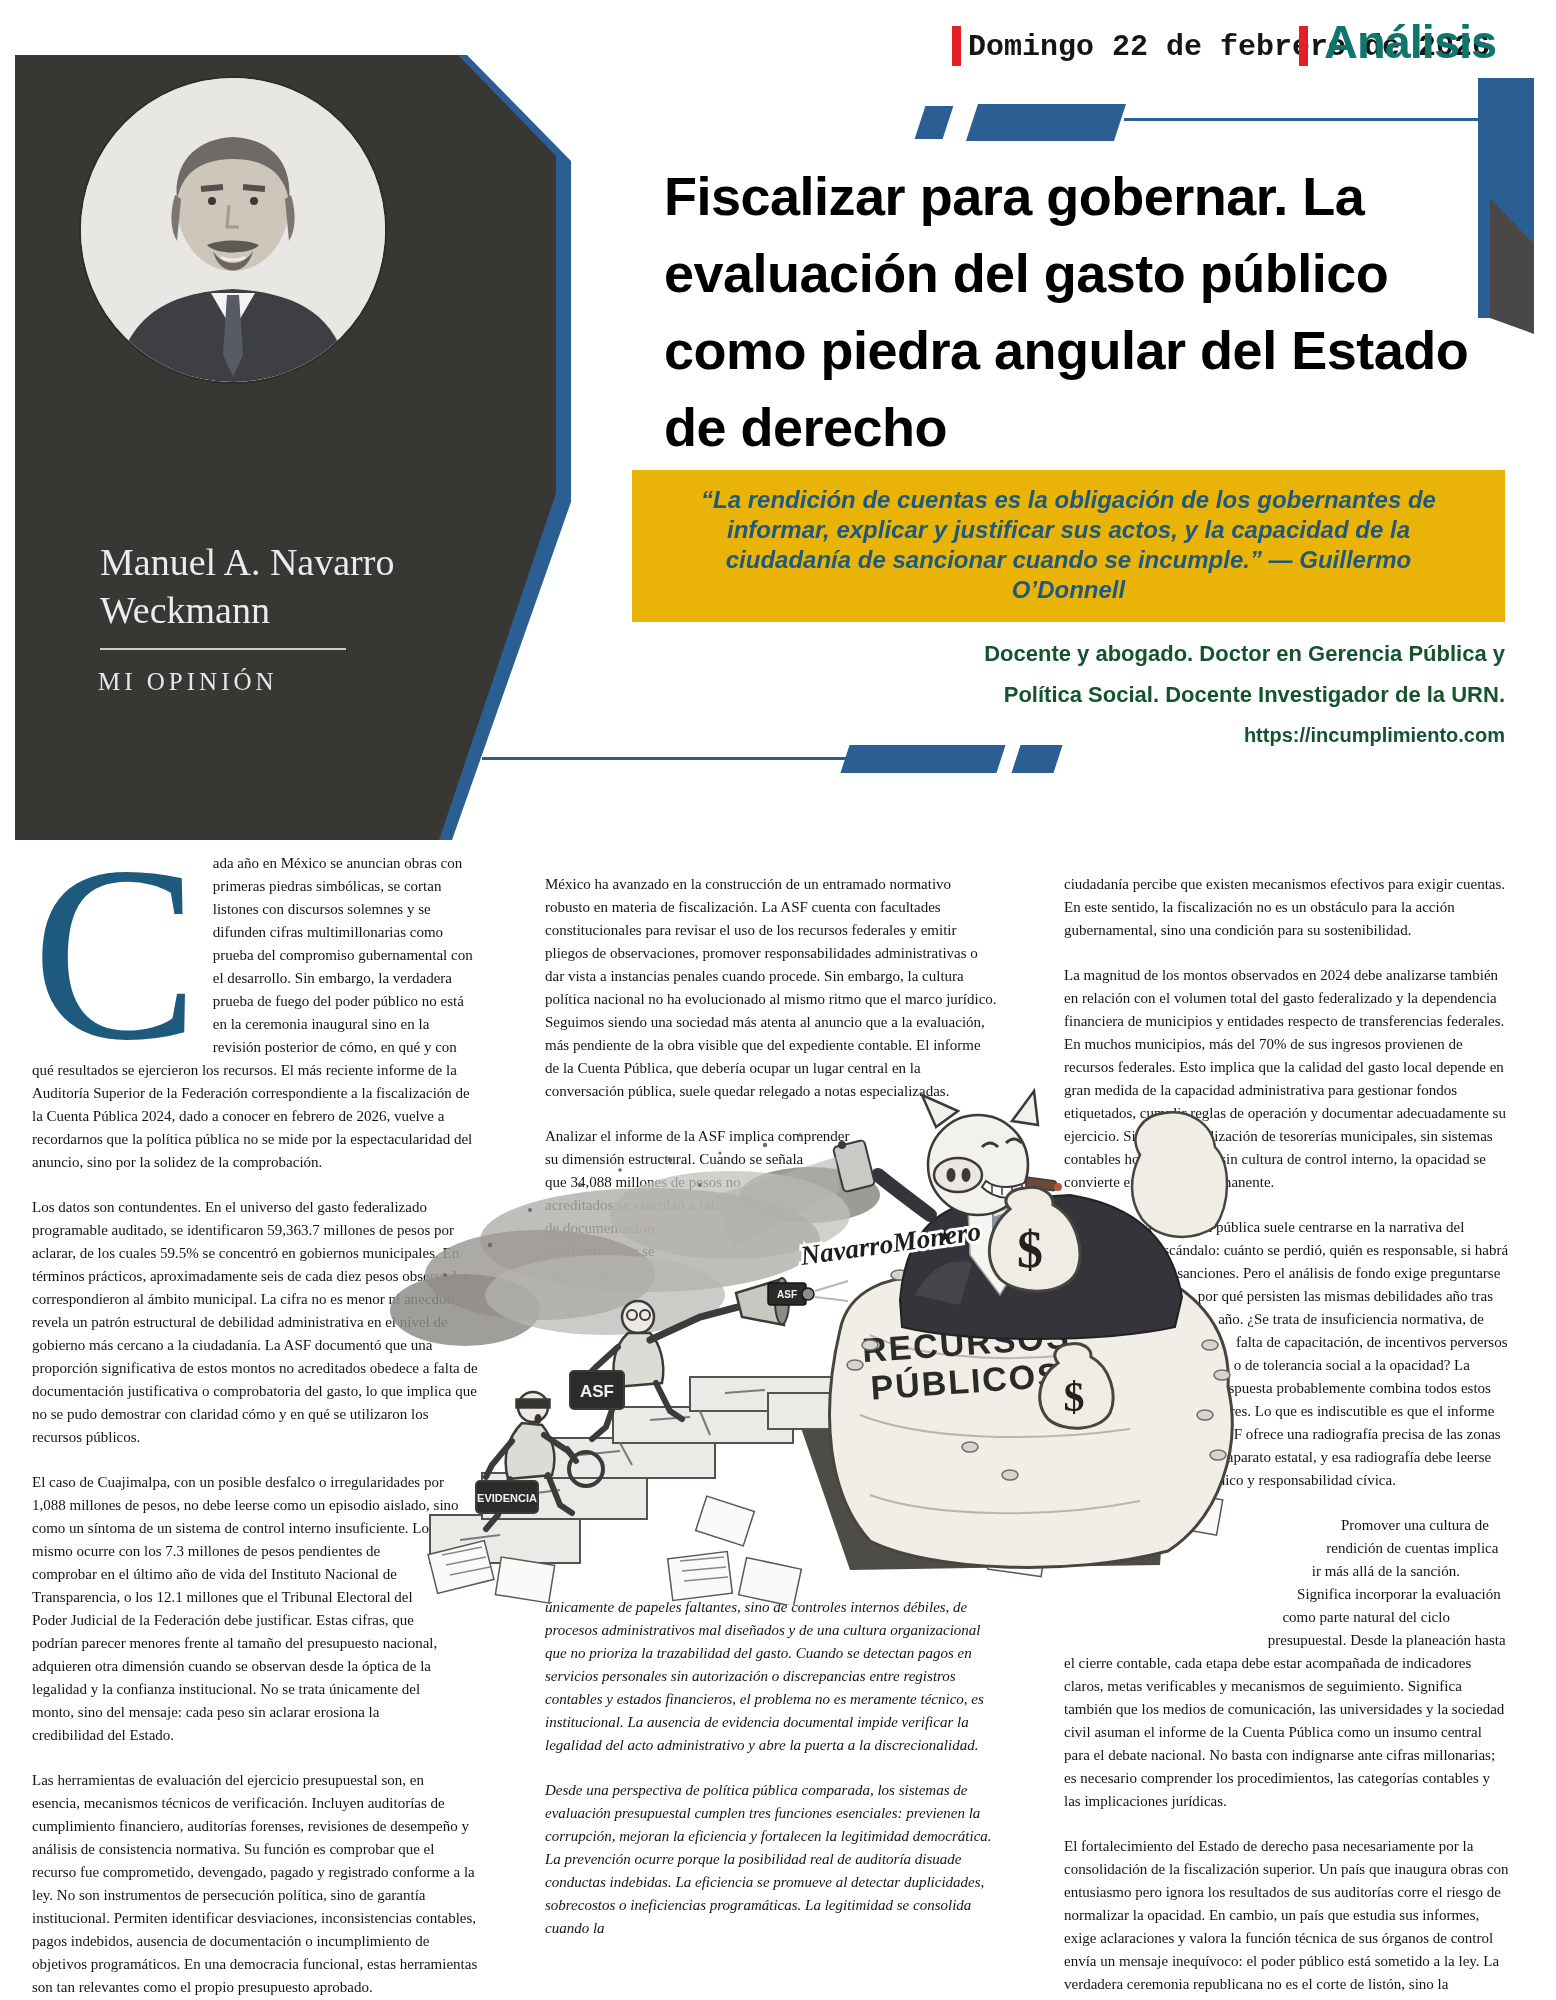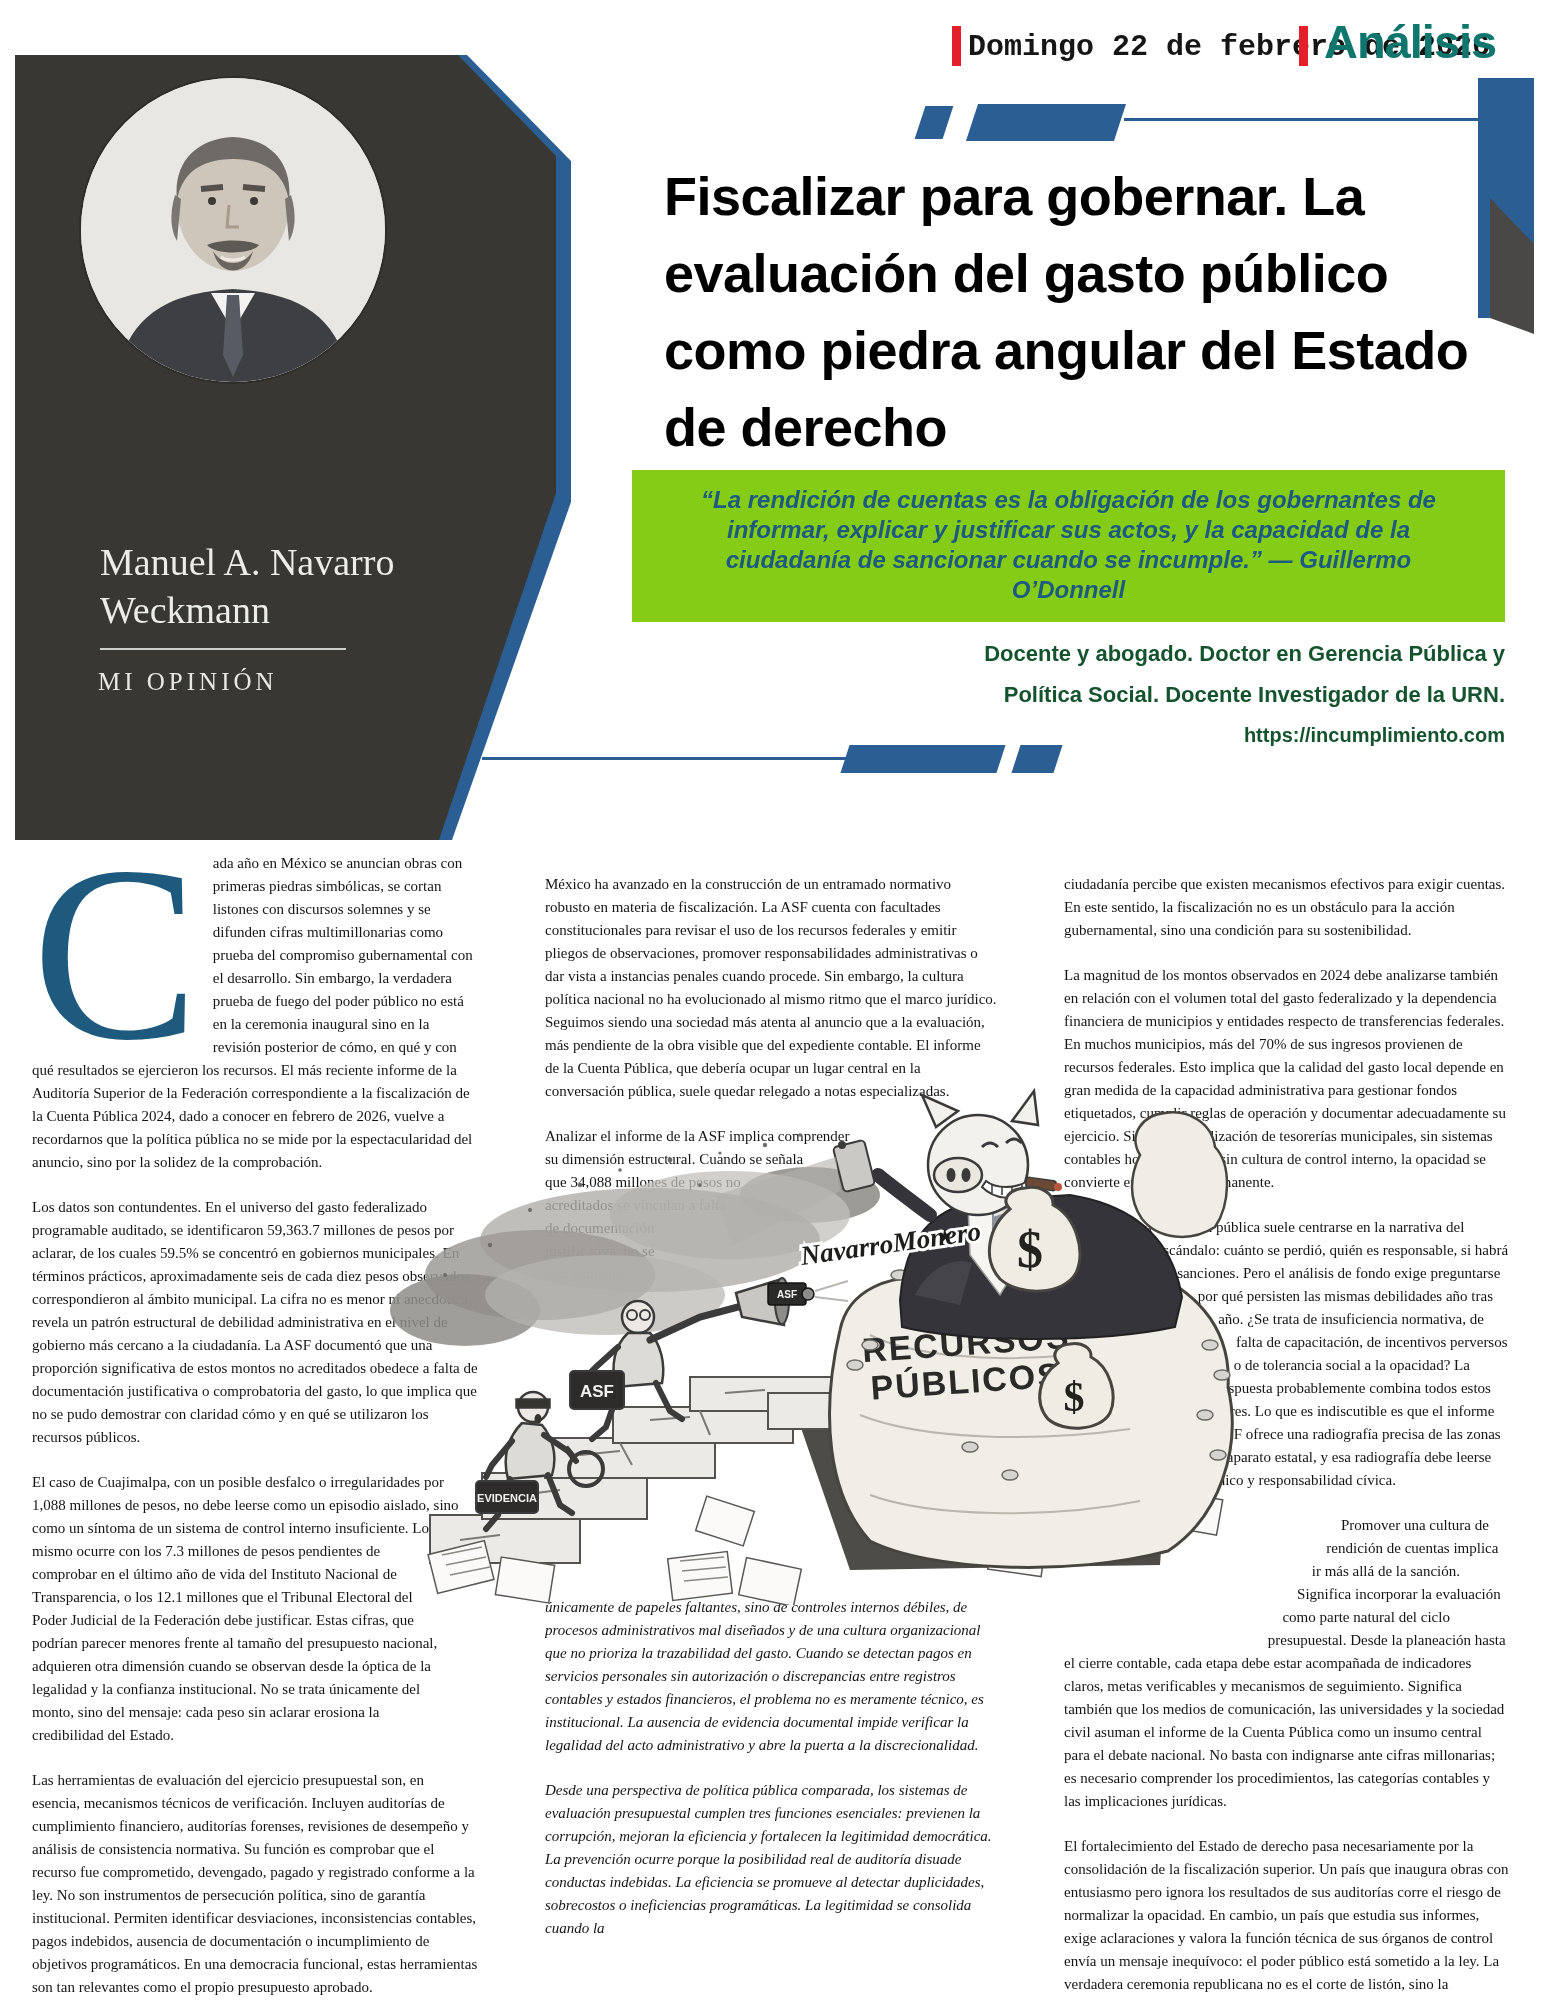--- a/index.html
+++ b/index.html
@@ -20,21 +20,21 @@
   #author-card{position:absolute;left:15px;top:55px;width:560px;height:785px;}
   #author-name{position:absolute;left:100px;top:538px;width:430px;color:#ececea;
         font-size:38px;line-height:48px;font-family:"Liberation Serif",serif;}
   #card-rule{position:absolute;left:100px;top:648px;width:246px;height:2px;background:#cfcfcd;}
   #opinion-tagline{position:absolute;left:98px;top:668px;color:#e8e8e6;font-size:25px;
         letter-spacing:4px;font-family:"Liberation Serif",serif;}
   
   #article-title{position:absolute;left:664px;top:158px;width:824px;
         font-family:"Liberation Sans",sans-serif;font-weight:700;font-size:54px;line-height:77px;
         color:#000000;letter-spacing:-0.5px;}
-  #pull-quote{position:absolute;left:632px;top:470px;width:873px;height:152px;background:#84cc16;
+  #pull-quote{position:absolute;left:632px;top:470px;width:873px;height:152px;background:#eab308;
         box-sizing:border-box;padding:15px 34px 0 34px;text-align:center;
         font-family:"Liberation Sans",sans-serif;font-style:italic;font-weight:700;
         font-size:24px;line-height:30px;color:#1d5a7e;}
   #byline-block{position:absolute;left:700px;top:640px;width:805px;text-align:right;
         font-family:"Liberation Sans",sans-serif;font-weight:700;color:#14532d;}
   #byline-block .bl{font-size:22px;line-height:28px;margin-bottom:13px;}
   #byline-block .cl{font-size:20px;line-height:26px;margin-bottom:9px;}
   
   .col{position:absolute;font-size:15px;line-height:23px;text-align:left;}
   .col p{margin:0 0 22px 0;}

